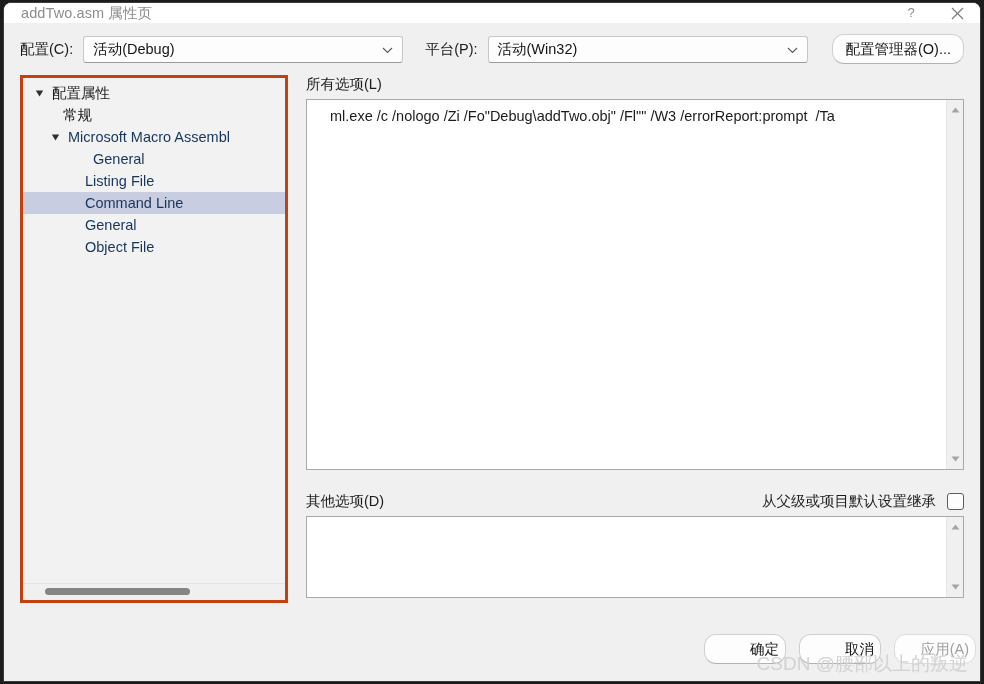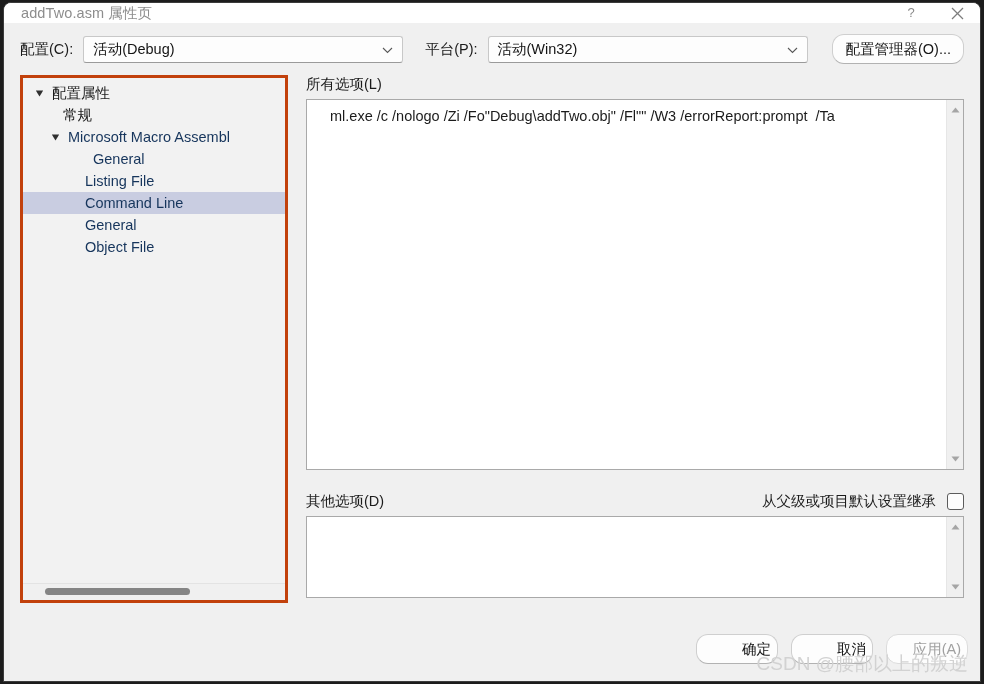--- a/index.html
+++ b/index.html
@@ -279,21 +279,21 @@
     cursor: default;
   }
 
   
   .footer {
     height: 58px;
     flex: none;
     display: flex;
     align-items: center;
     justify-content: flex-end;
-    padding-right: 12px;
+    padding-right: 4px;
     padding-bottom: 6px;
     box-sizing: border-box;
     position: relative;
   }
   .footer-btn {
     width: 82px;
     height: 30px;
     margin-left: 13px;
   }
   .footer-btn.disabled { color: #a0a0a0; border-color: #dcdcdc; }

